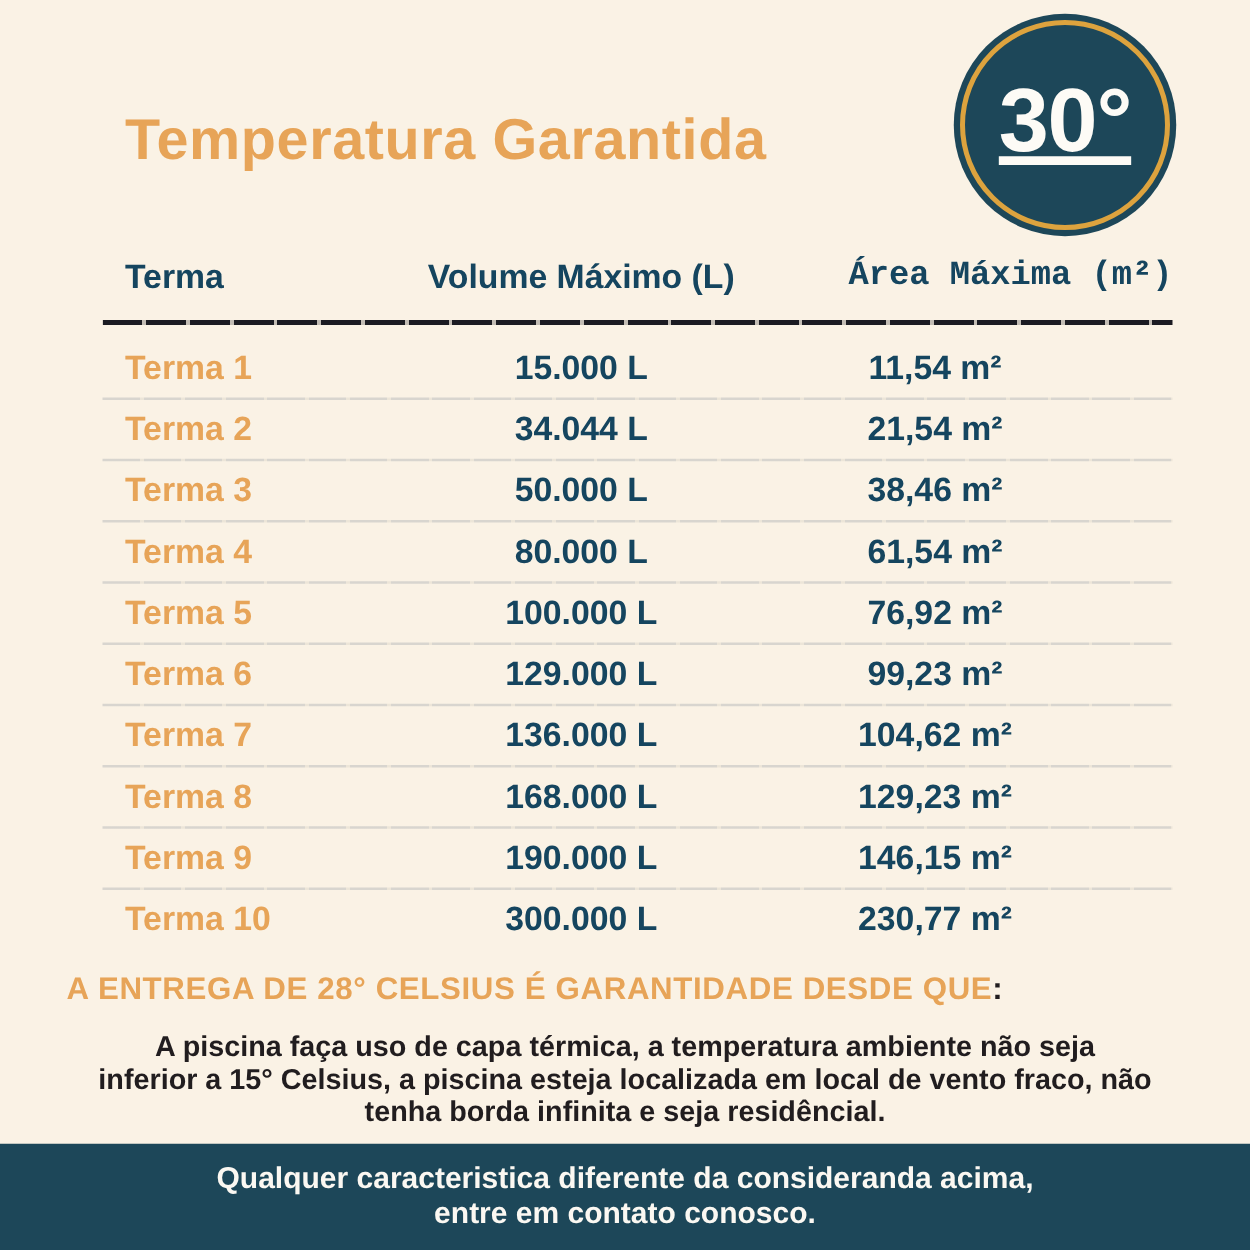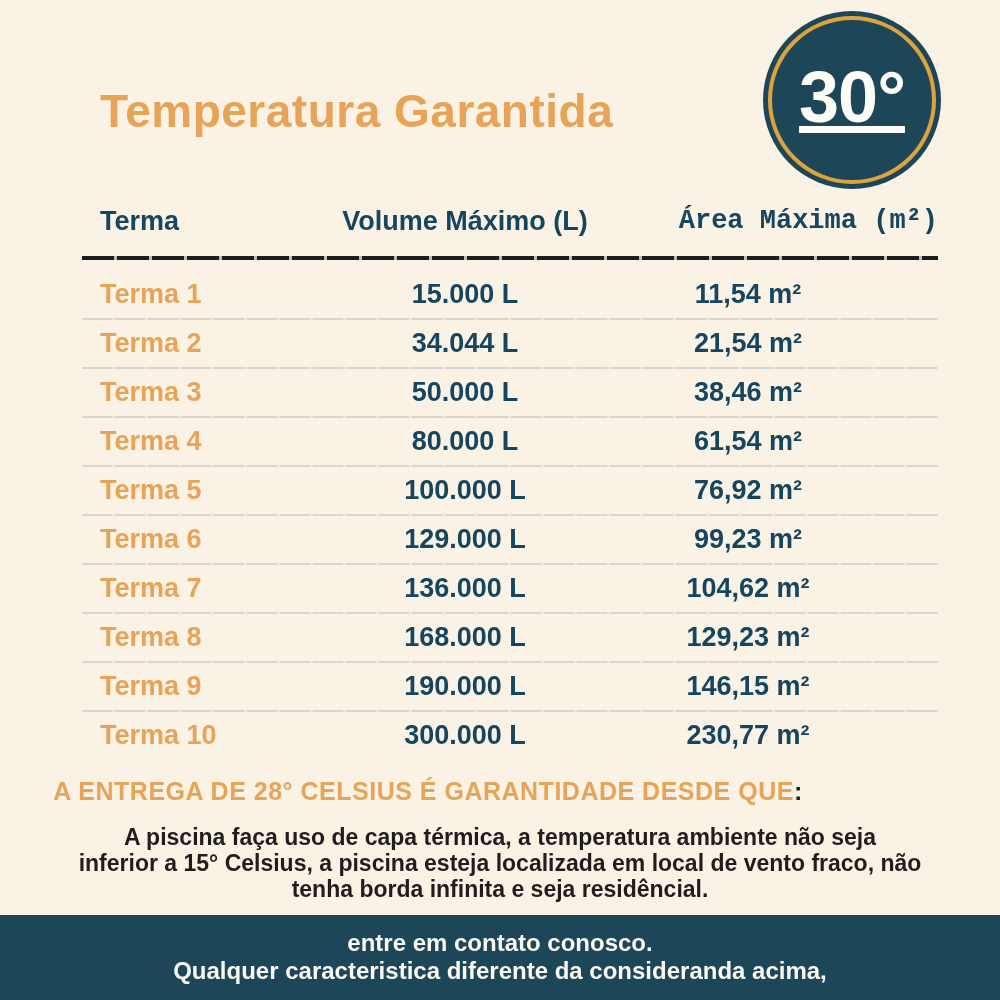--- a/index.html
+++ b/index.html
@@ -225,15 +225,15 @@
   <span>A ENTREGA DE 28° CELSIUS É GARANTIDADE DESDE QUE</span><span class="colon">:</span>
 </div>
 
 <div class="note-body">
   <div>A piscina faça uso de capa térmica, a temperatura ambiente não seja</div>
   <div>inferior a 15° Celsius, a piscina esteja localizada em local de vento fraco, não</div>
   <div>tenha borda infinita e seja residêncial.</div>
 </div>
 
 <div class="footer-bar">
+  <div>Qualquer caracteristica diferente da consideranda acima,</div>
   <div>entre em contato conosco.</div>
-  <div>Qualquer caracteristica diferente da consideranda acima,</div>
 </div>
 
 </body></html>

